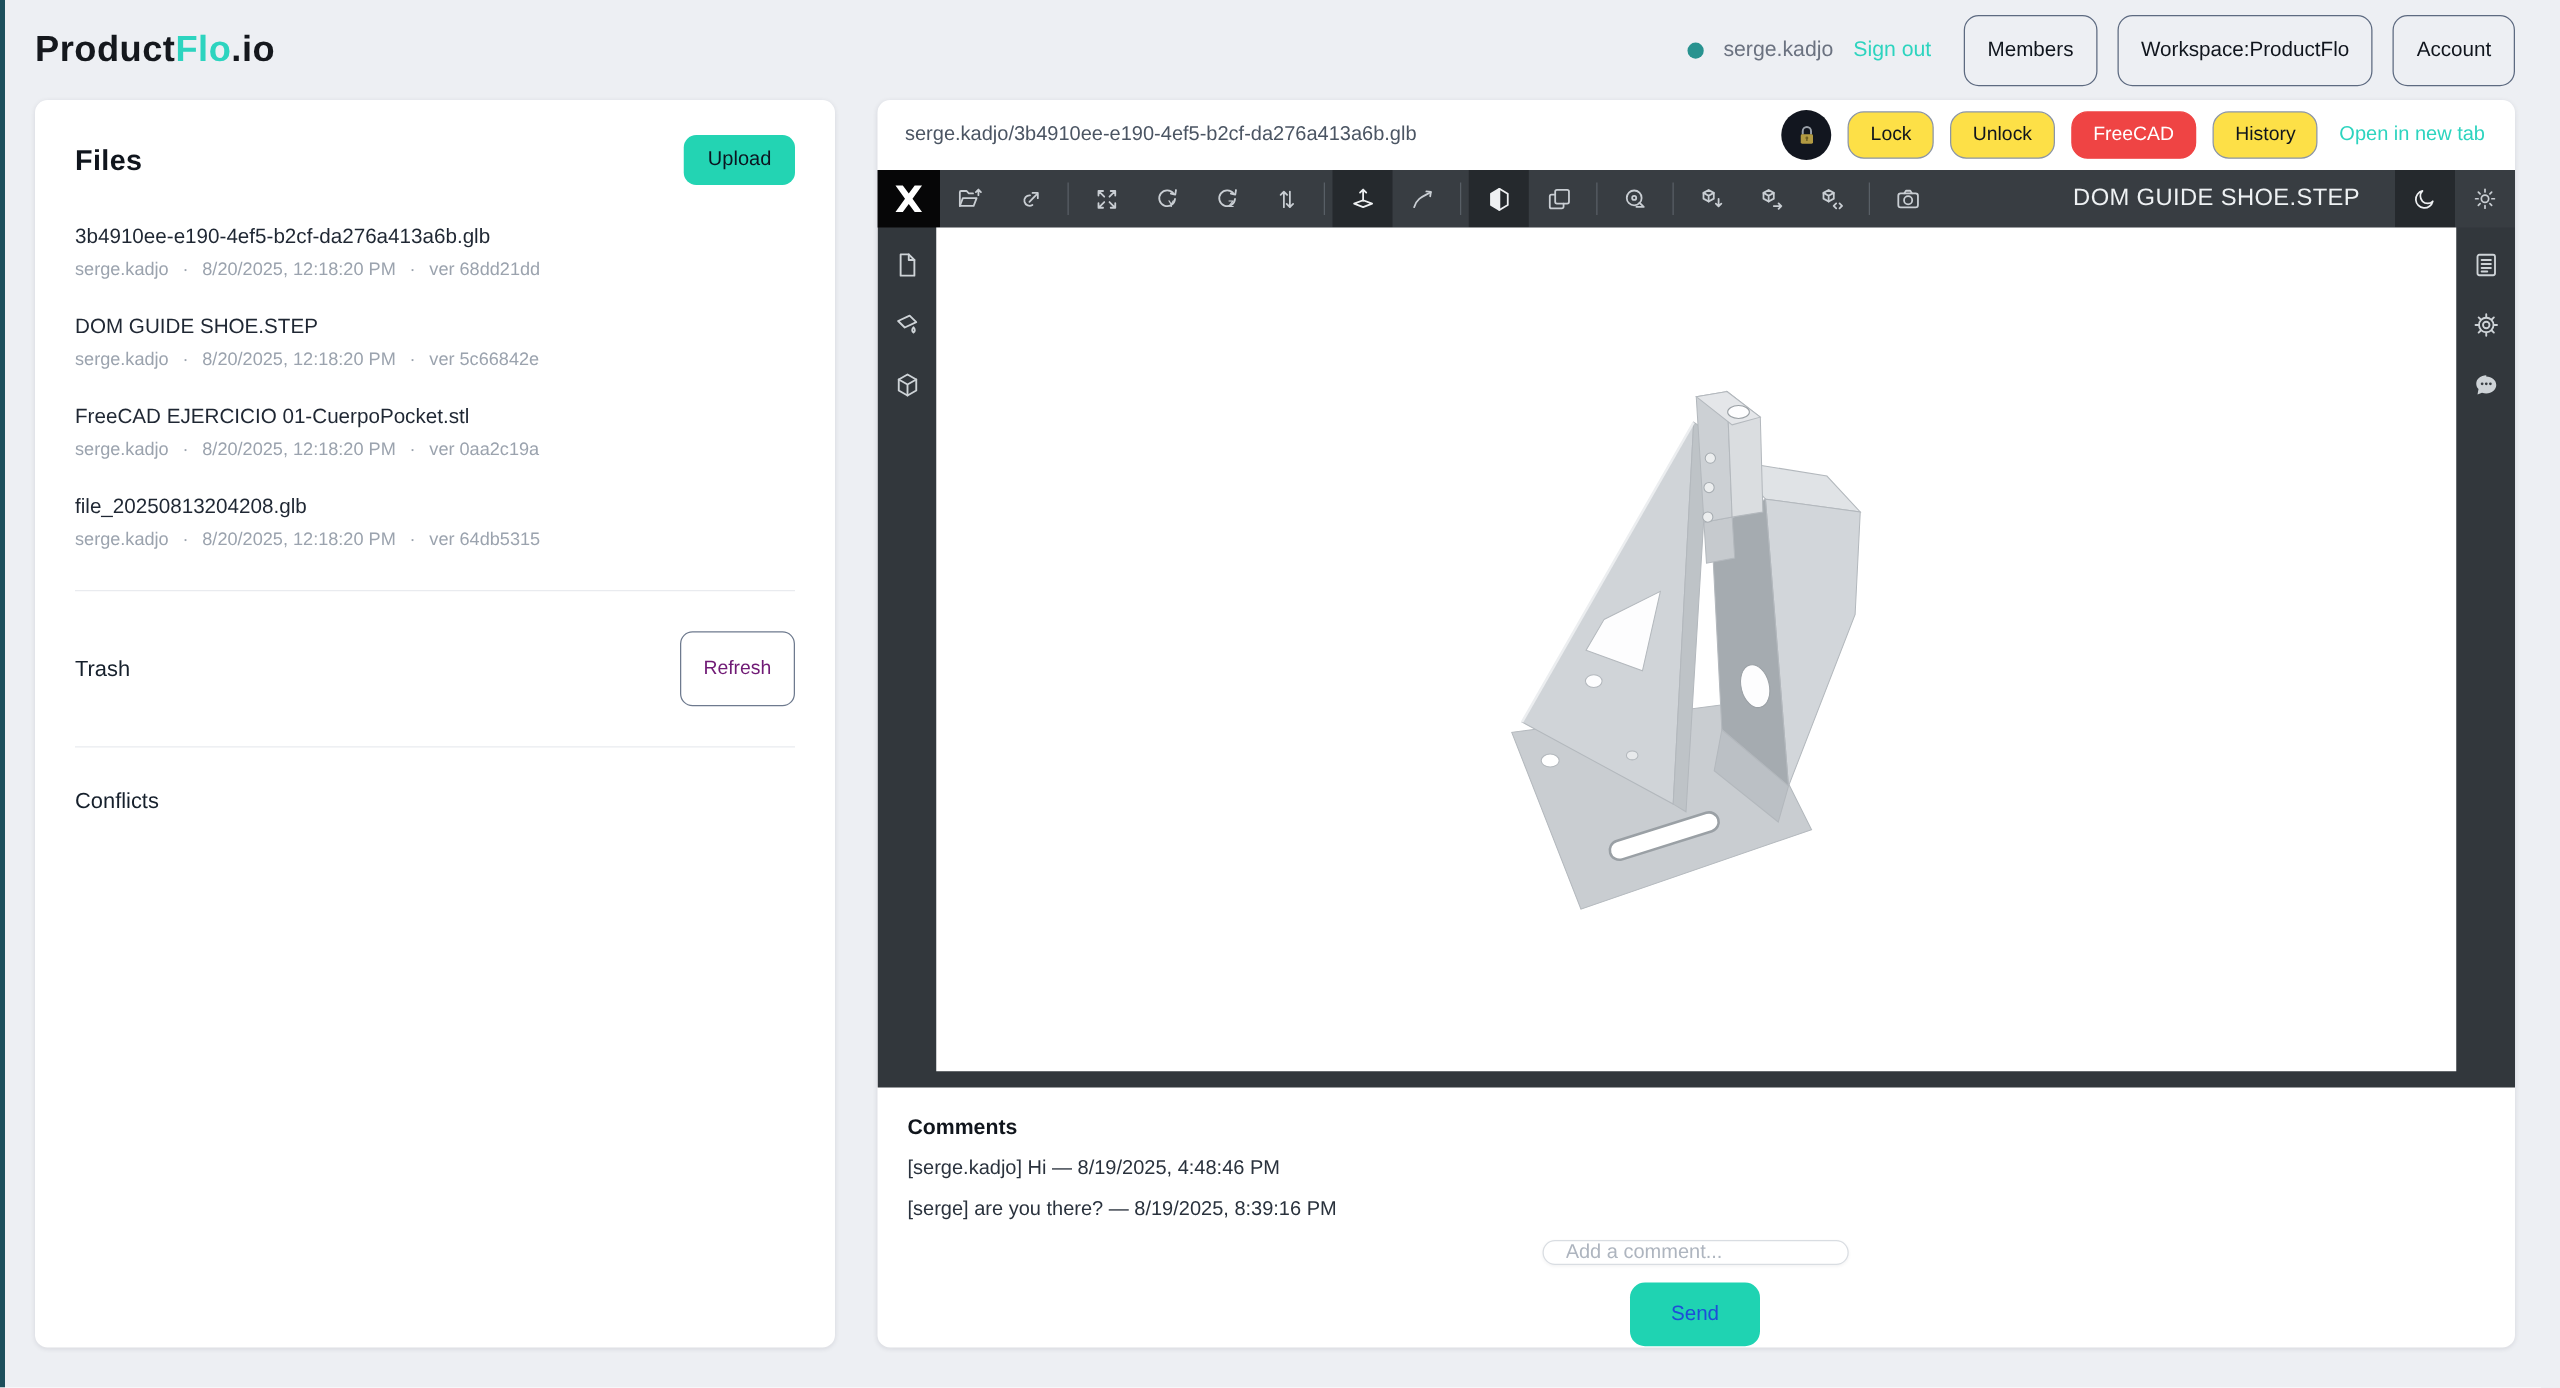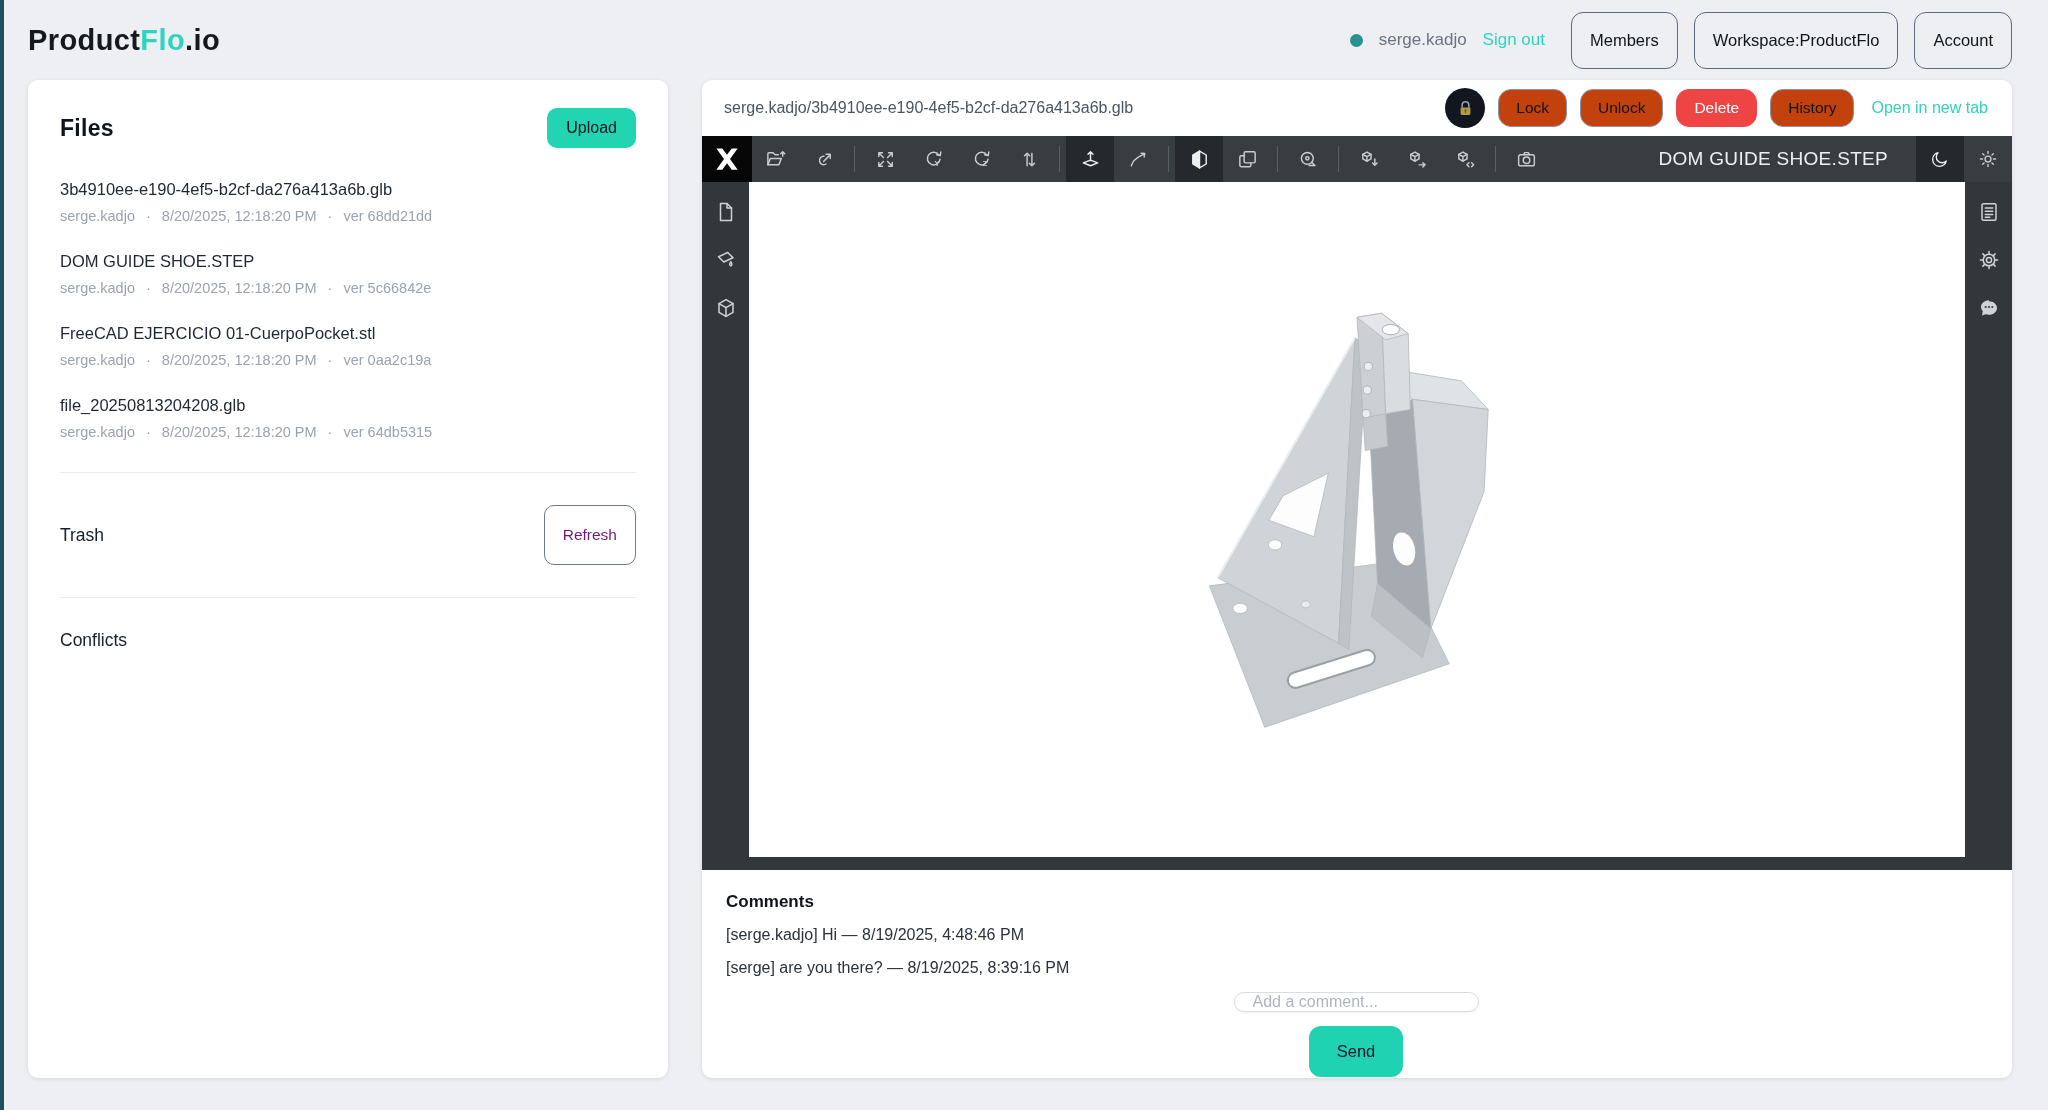--- a/index.html
+++ b/index.html
@@ -40,21 +40,21 @@
   .refresh-btn { background:#fff; border:1.4px solid #6e7a8e; border-radius:10px; padding:20px 18px;
                  font-size:15.5px; color:#701a75; font-family:inherit; cursor:pointer; }
   .conflicts-row { margin-top:32px; }
 
   
   .viewer-panel { flex:1; display:flex; flex-direction:column; overflow:hidden; }
   .path-row { display:flex; align-items:center; justify-content:space-between; padding:8px 18px 8px 22px; min-height:50px; }
   .path-text { font-size:16px; color:#4b5563; }
   .actions { display:flex; align-items:center; gap:13px; }
   .lock-badge { width:40px; height:40px; border-radius:50%; background:#12161f; display:flex; align-items:center; justify-content:center; cursor:pointer; }
-  .abtn { background:#c2410c; border:1.4px solid #8b95a7; border-radius:13px; padding:9px 17px;
+  .abtn { background:#fde047; border:1.4px solid #8b95a7; border-radius:13px; padding:9px 17px;
           font-size:15.5px; color:#10151d; font-family:inherit; cursor:pointer; }
   .abtn.danger { background:#ef4444; border-color:#ef4444; color:#fff; }
   .open-link { color:#2dd4bf; font-size:16px; margin:0 6px 0 4px; cursor:pointer; white-space:nowrap; }
 
   .viewer { height:734px; background:#32373c; display:flex; flex-direction:column; }
   .vtoolbar { height:46px; display:flex; align-items:stretch; background:#383d42; }
   .x-tile { width:50px; background:#060607; display:flex; align-items:center; justify-content:center; flex:none; cursor:pointer; }
   .tb-icons { display:flex; align-items:stretch; }
   .tile { width:48px; display:flex; align-items:center; justify-content:center; color:#c9ced3; cursor:pointer; flex:none; }
   .tile.selected { background:#25292d; color:#eef0f2; }
@@ -70,22 +70,22 @@
 
   
   .comments { flex:1; padding:14px 26px 18px 24px; display:flex; flex-direction:column; min-height:0; }
   .c-title { font-size:17px; font-weight:700; color:#10151c; margin:8px 0 0; }
   .c-list { margin-top:14px; }
   .c-item { font-size:16px; color:#2a323d; margin-bottom:15px; }
   .c-input-row { display:flex; gap:14px; margin-top:auto; align-items:center;flex-direction:column; }
   .c-input { flex:1; height:49px; border:1px solid #d9dde2; border-radius:12px; padding:0 18px; font-size:16px;
              font-family:inherit; color:#111; box-shadow:0 1px 3px rgba(15,23,42,.06); outline:none; background:#fff; }
   .c-input::placeholder { color:#aeb5bf; }
-  .send-btn { width:94px; height:51px; background:#1fd3b2; border:none; border-radius:12px; font-size:16.5px;
-              color:#0f172a; font-weight:500; font-family:inherit; cursor:pointer; }
+  .send-btn { width:104px; height:51px; background:#1fd3b2; border:none; border-radius:12px; font-size:16.5px;
+              color:#1d4ed8; font-weight:500; font-family:inherit; cursor:pointer; }
 </style>
 </head>
 <body>
 
 <div class="edge-strip"></div>
 
 <header class="topbar">
   <div class="logo"><span>Product</span><span class="accent">Flo</span><span>.io</span></div>
   <div class="topright">
     <span class="user-dot"></span>
@@ -164,21 +164,21 @@
         <span class="lock-badge">
           <svg width="21" height="21" viewBox="0 0 24 24">
             <path d="M8.2 11V8a3.8 3.8 0 0 1 7.6 0v3" fill="none" stroke="#9aa0a8" stroke-width="1.8"></path>
             <rect x="6.4" y="10.8" width="11.2" height="8.6" rx="1.3" fill="#b29a42"></rect>
             <circle cx="12" cy="14.2" r="1.3" fill="#6f5f23"></circle>
             <path d="M12 14.6v2.4" stroke="#6f5f23" stroke-width="1.3"></path>
           </svg>
         </span>
         <button class="abtn">Lock</button>
         <button class="abtn">Unlock</button>
-        <button class="abtn danger">Delete</button>
+        <button class="abtn danger">FreeCAD</button>
         <button class="abtn">History</button>
         <a class="open-link">Open in new tab</a>
       </div>
     </div>
 
     <div class="viewer">
       <div class="vtoolbar">
         <span class="x-tile">
           <svg width="30" height="30" viewBox="0 0 24 24">
             <path d="M3.5 3.5 L9.6 12 L3.5 20.5 H8.2 L12 15.4 L15.8 20.5 H20.5 L14.4 12 L20.5 3.5 H15.8 L12 8.6 L8.2 3.5 Z" fill="#ffffff"></path>

